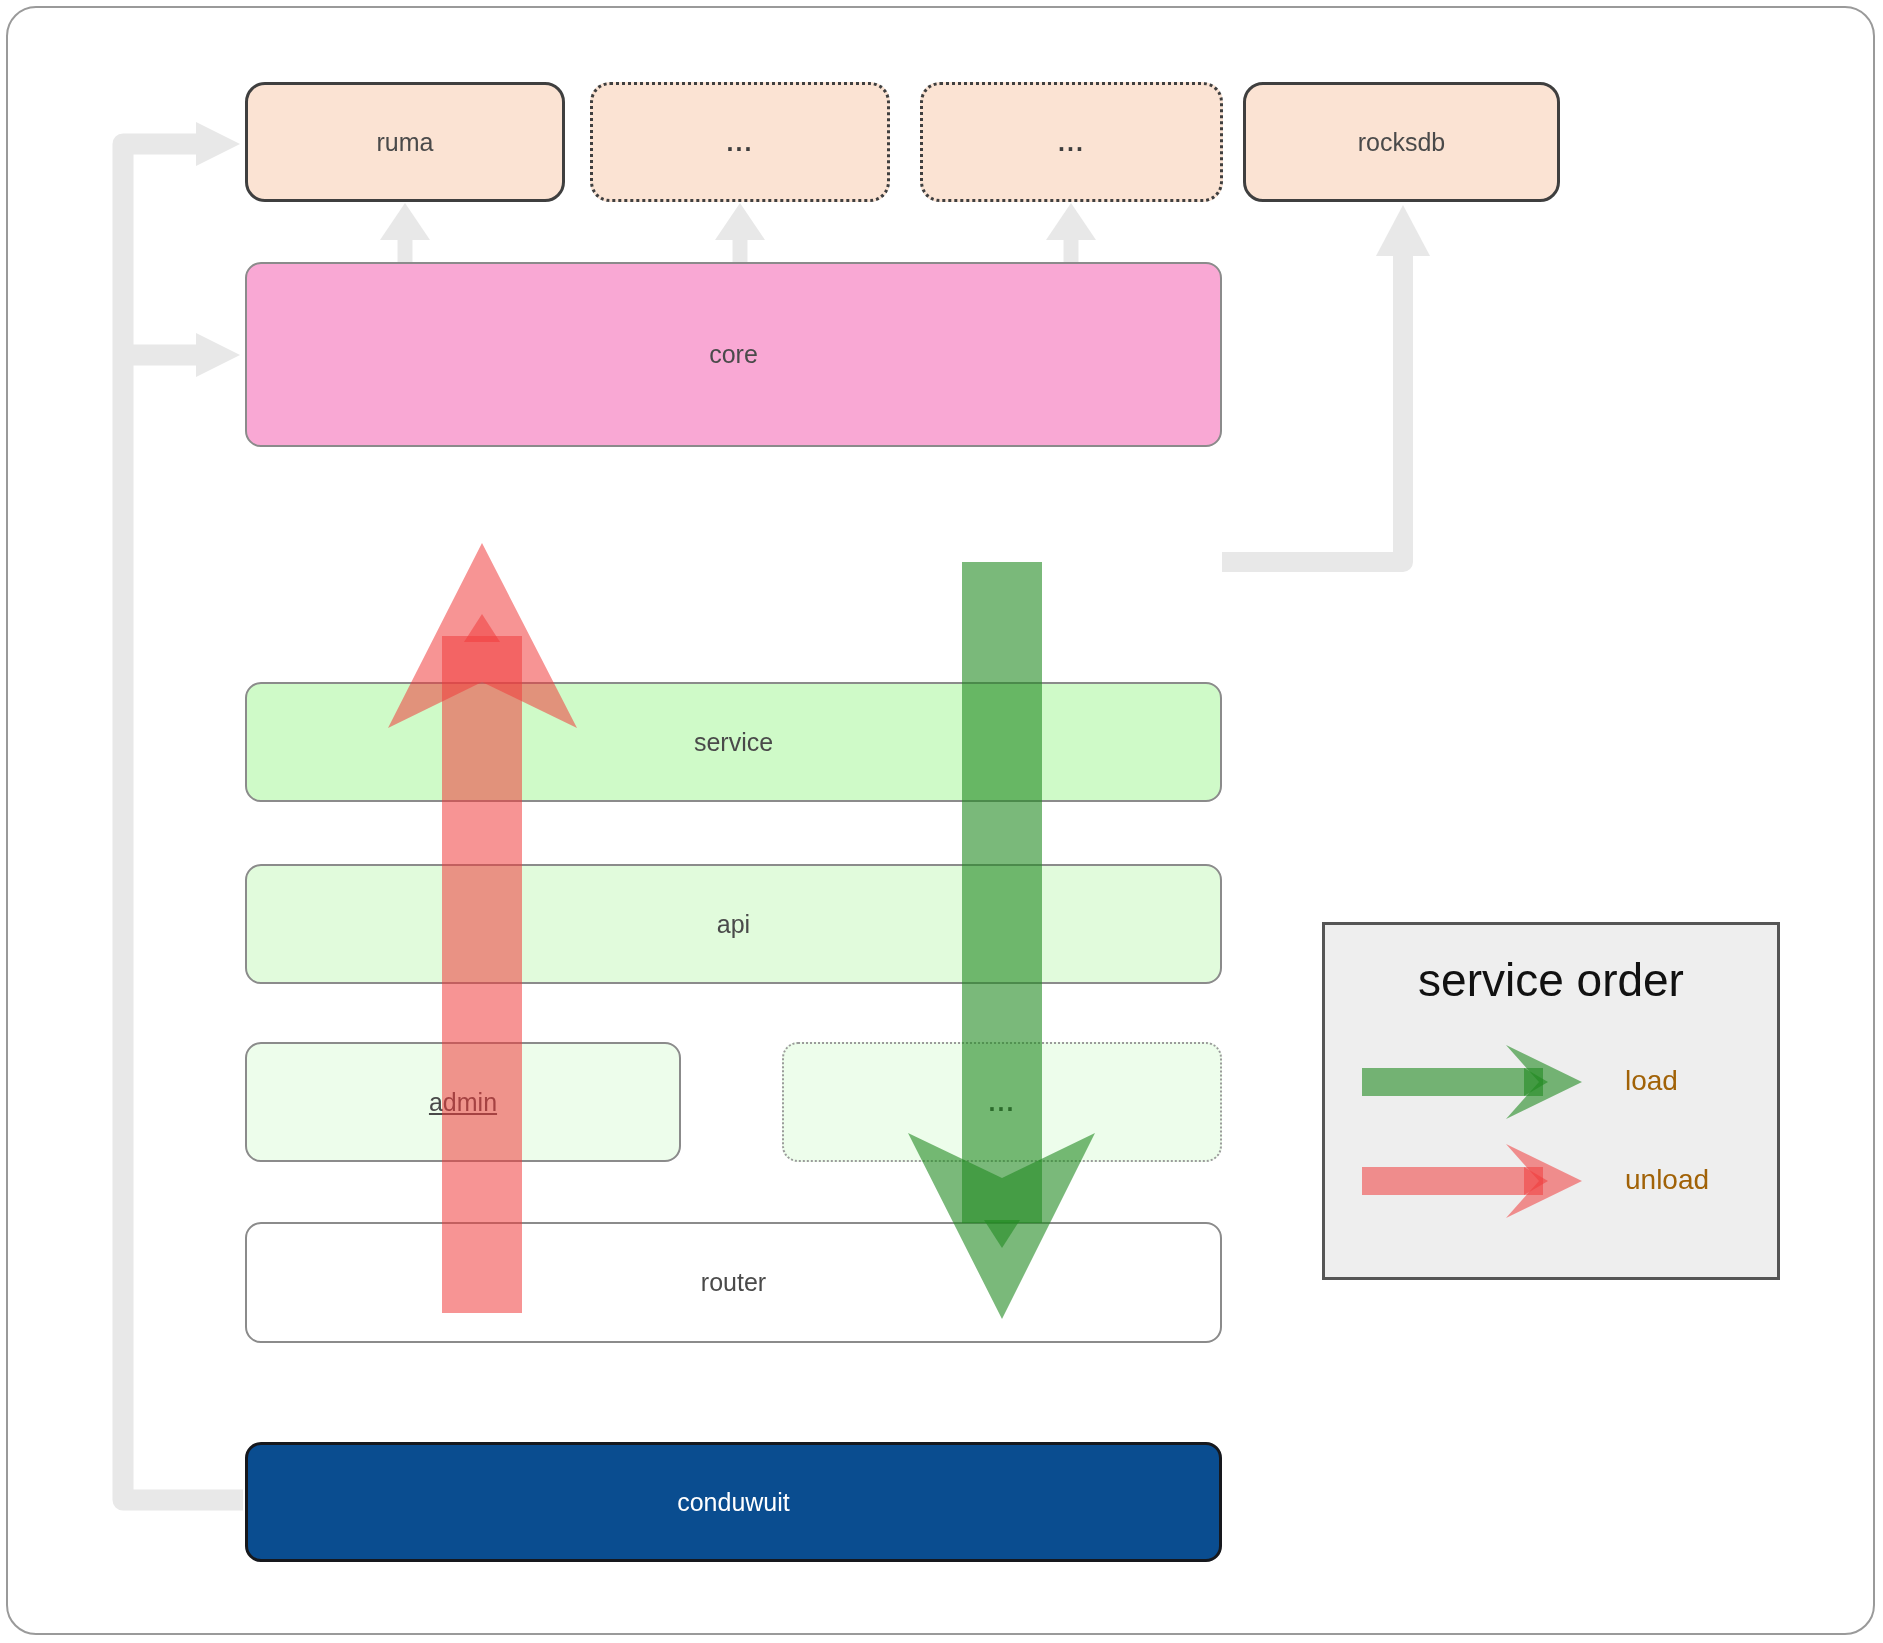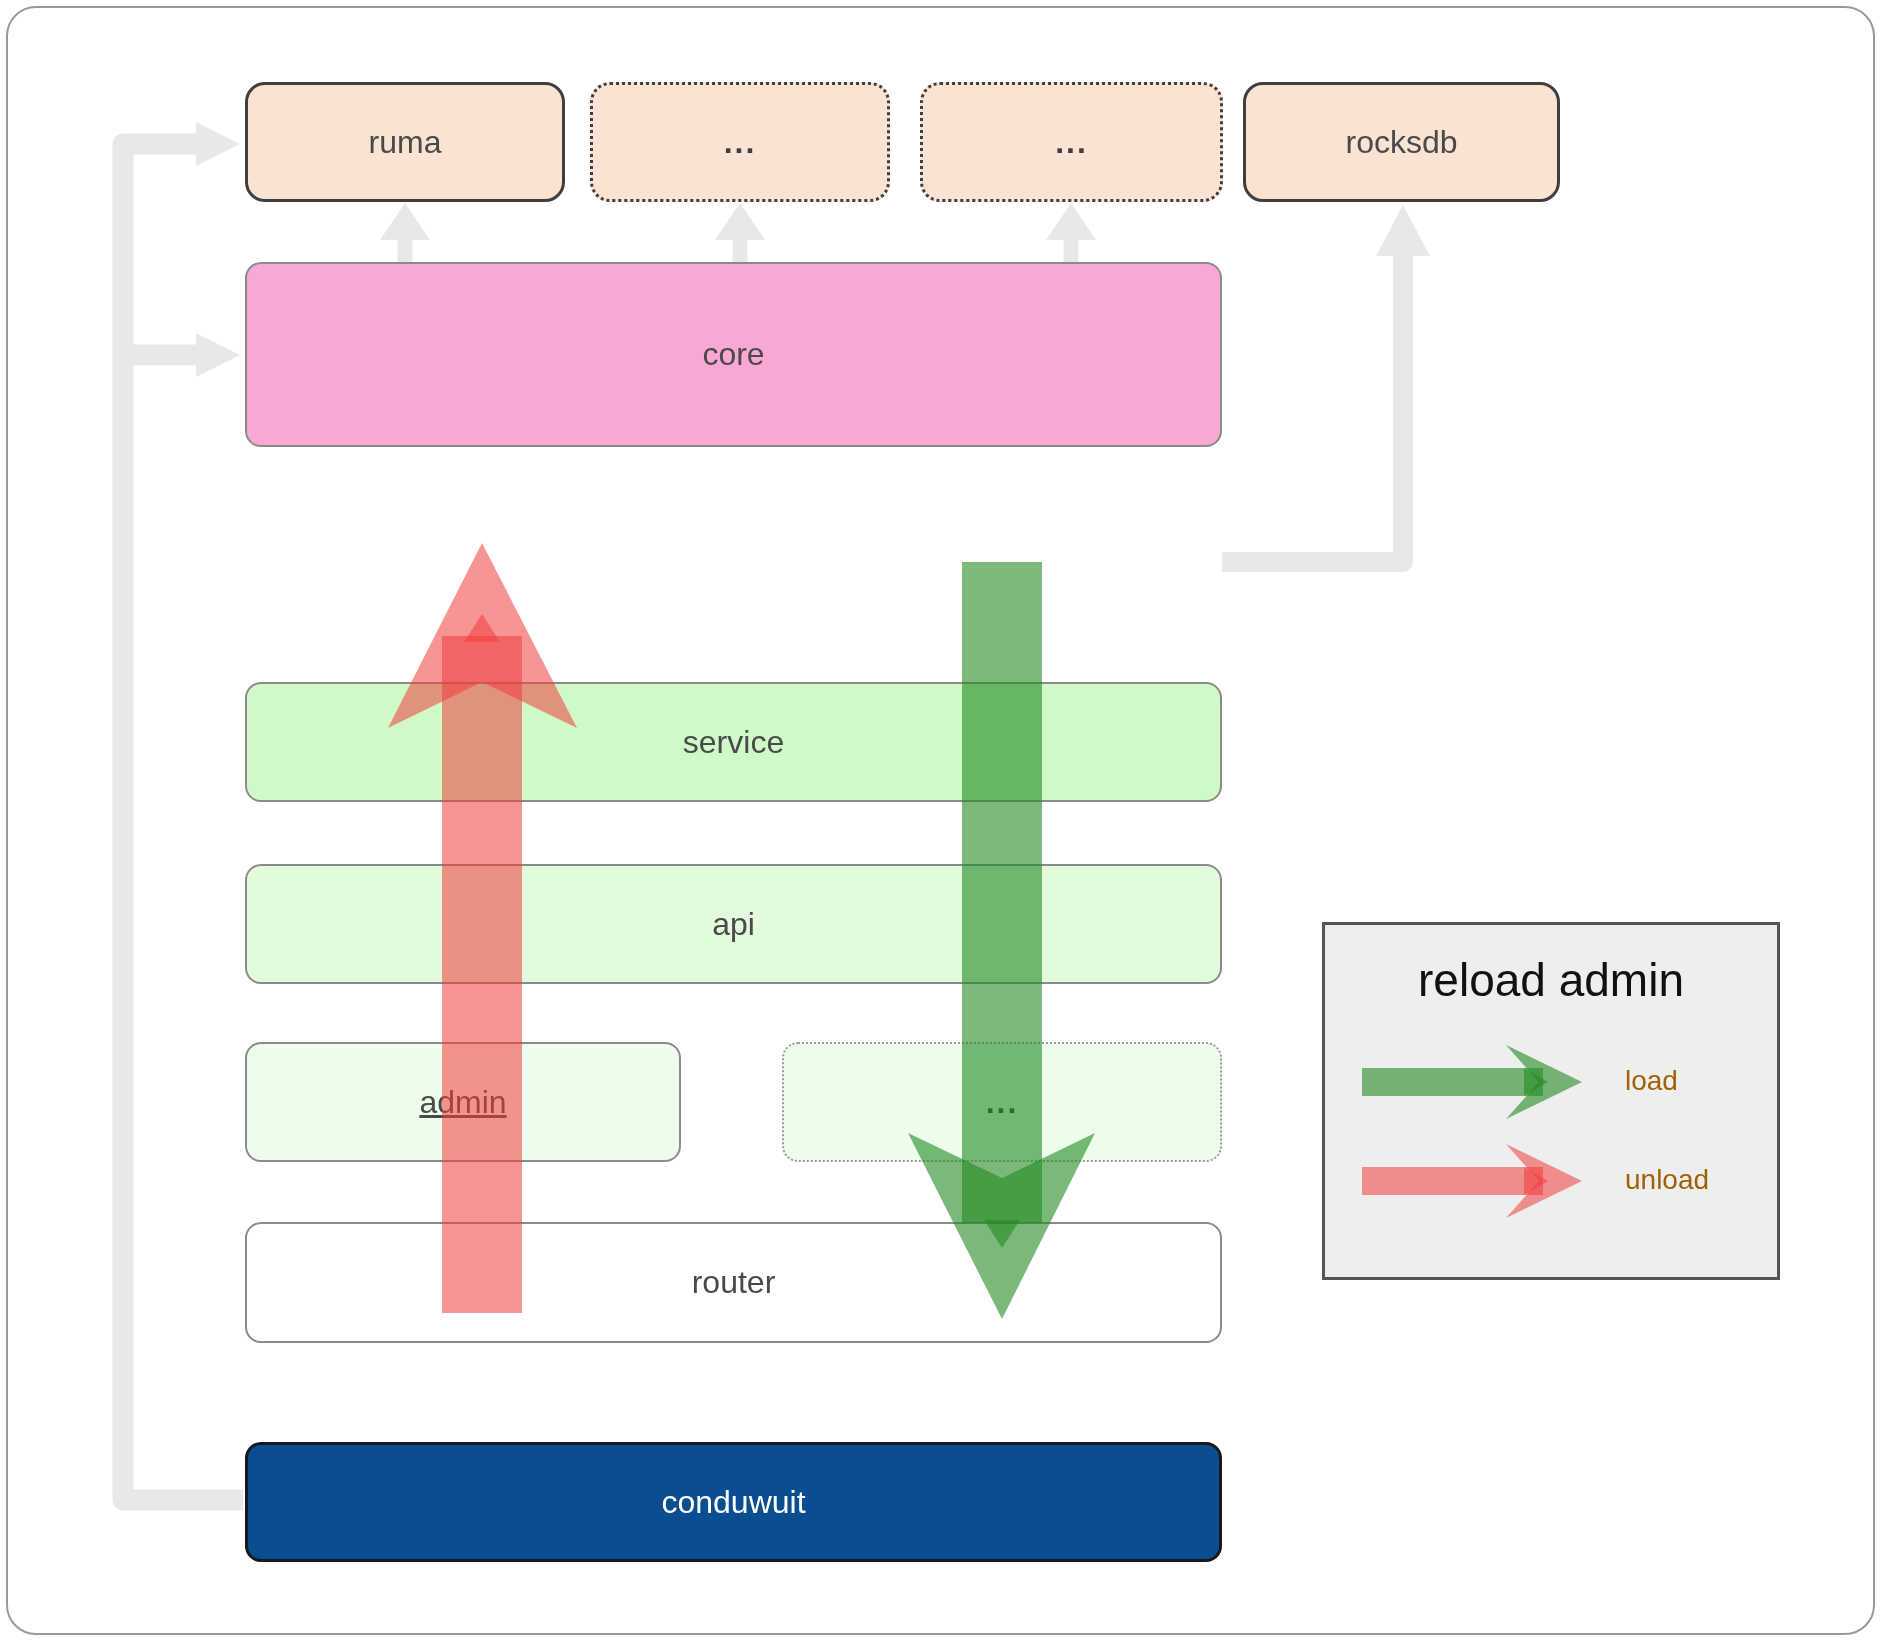--- a/index.html
+++ b/index.html
@@ -32,21 +32,21 @@
   #edges-layer { z-index: 1; }
   #nodes-layer { position:absolute; left:0; top:0; width:100%; height:100%; z-index: 2; }
   #arrows-layer { z-index: 3; }
 
   .node {
     position: absolute;
     box-sizing: border-box;
     display: flex;
     align-items: center;
     justify-content: center;
-    font-size: 32px;
+    font-size: 25px;
     color: #4a4a4a;
   }
   .node.peach {
     background: #FBE3D3;
     border: 3px solid #3f3f3f;
     border-radius: 20px;
   }
   .node.peach.dotted {
     border: 3px dotted #3f3f3f;
   }
@@ -173,21 +173,21 @@
 
     <div class="node stack router" style="left:245px; top:1222px; width:977px; height:121px;">
       <span>router</span>
     </div>
 
     <div class="node conduwuit" style="left:245px; top:1442px; width:977px; height:120px;">
       <span>conduwuit</span>
     </div>
 
     <div class="legend">
-      <div class="legend-title">reload admin</div>
+      <div class="legend-title">service order</div>
       <div class="legend-item-label load">load</div>
       <div class="legend-item-label unload">unload</div>
     </div>
   </div>
 
   <svg id="arrows-layer" class="layer-svg" width="1883" height="1643">
 
     <g fill-opacity="0.55">
       <rect x="442" y="636" width="80" height="677" fill="#F03C3C"></rect>
       <polygon points="482,543 388,728 482,682 577,728" fill="#F03C3C"></polygon>

